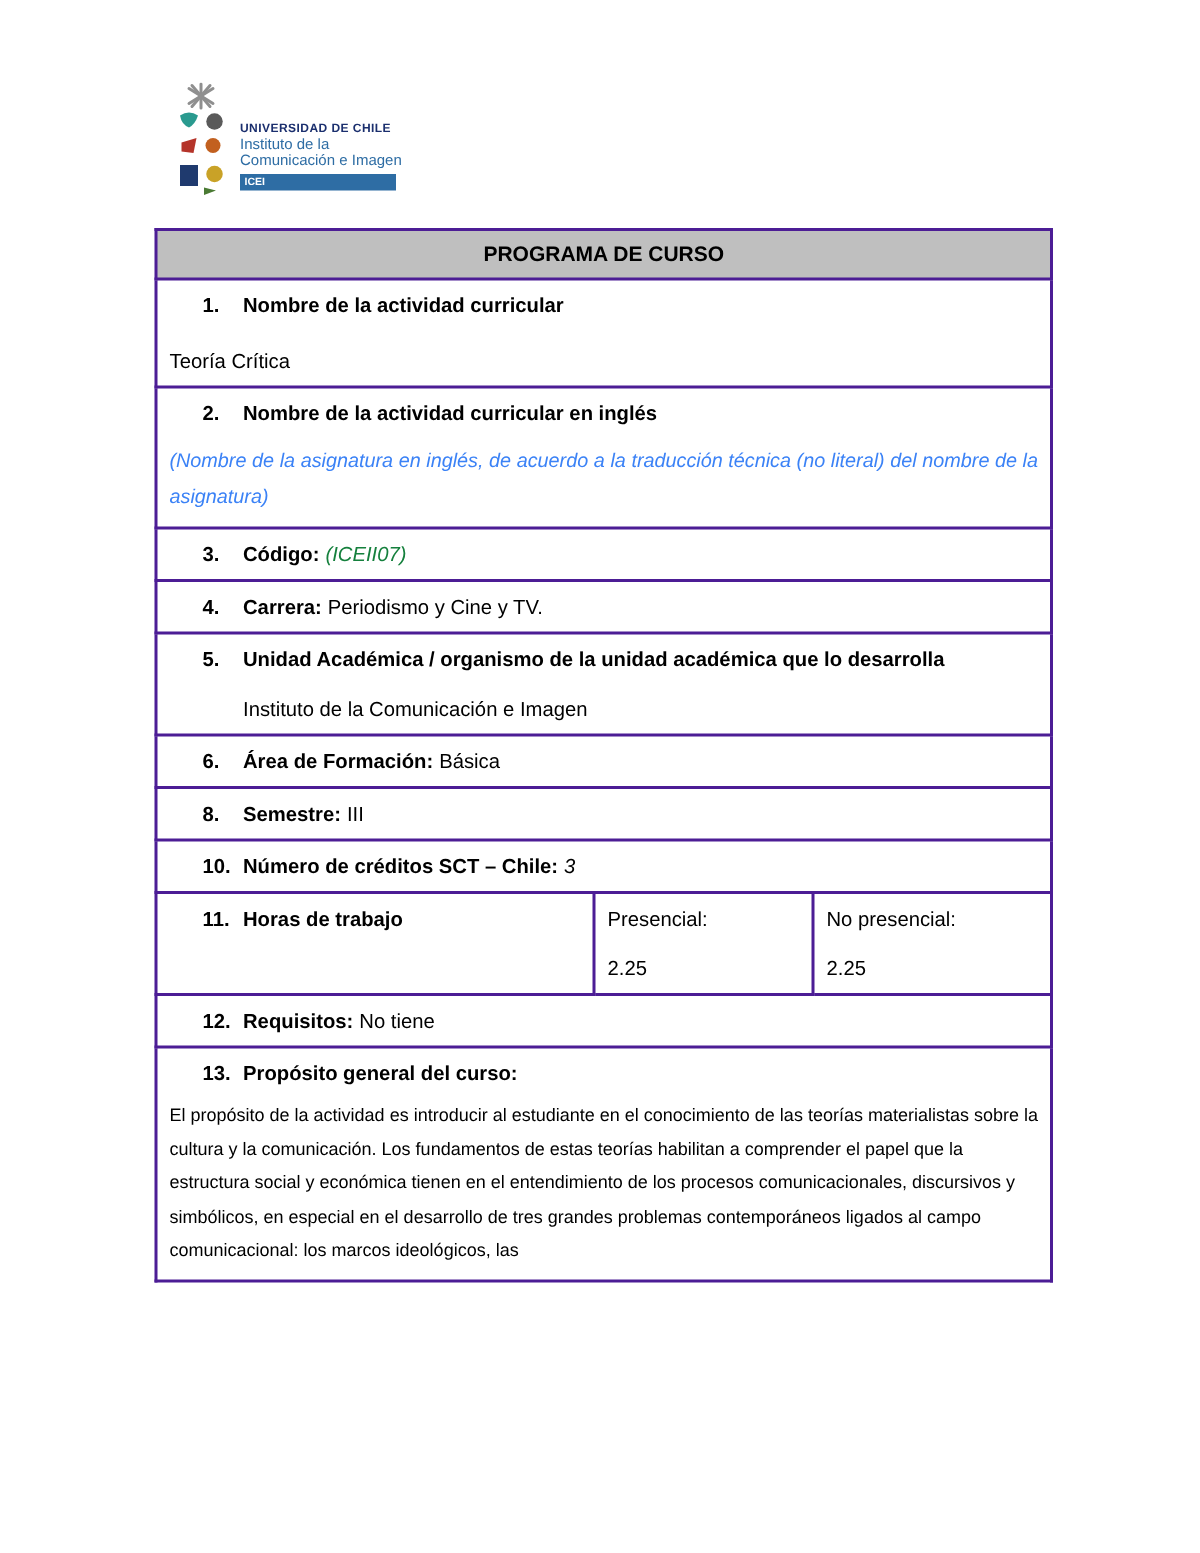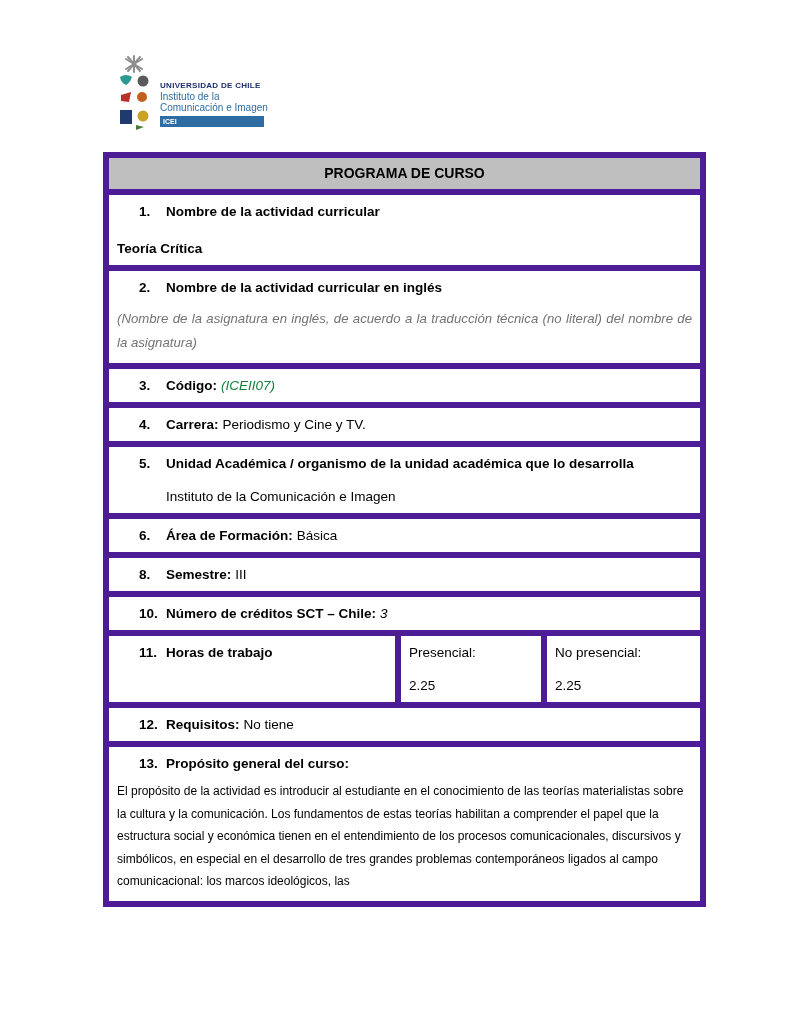--- a/index.html
+++ b/index.html
@@ -34,44 +34,44 @@
     padding-left: 3px; box-sizing: border-box;
   }
 
   
   .doc-table {
     position: absolute; left: 103px; top: 152px;
     width: 597px;
     border-collapse: collapse; table-layout: fixed;
   }
   .doc-table th, .doc-table td {
-    border: 6px solid #4c1d95;
+    border: 2px solid #4c1d95;
     vertical-align: top;
     padding: 8px 8px;
     font-size: 13.5px;
     line-height: 17px;
     text-align: left;
   }
   th.title-cell {
     background: #bfbfbf;
     text-align: center;
     font-weight: bold;
     font-size: 14px;
     padding: 7px 4px;
   }
   .num {
     display: inline-block; width: 27px; margin-left: 22px;
     font-weight: bold;
   }
   .lbl { font-weight: bold; }
   .val { margin-left: 4px; }
-  .value-line { margin-top: 20px; font-weight: bold; }
+  .value-line { margin-top: 20px; font-weight: normal; }
   .note {
     margin-top: 11px;
-    color: #737373; font-style: italic;
+    color: #3b82f6; font-style: italic;
     text-align: justify;
     line-height: 24px; font-size: 13.2px;
   }
   .indent-value { margin-top: 16px; margin-left: 49px; }
   .muted-italic { color: #15803d; font-style: italic; }
   .italic { font-style: italic; }
   .para { margin-top: 8px; line-height: 22.5px; font-size: 12px; }
   .hours-sub { margin-top: 16px; }
 </style>
 </head>

